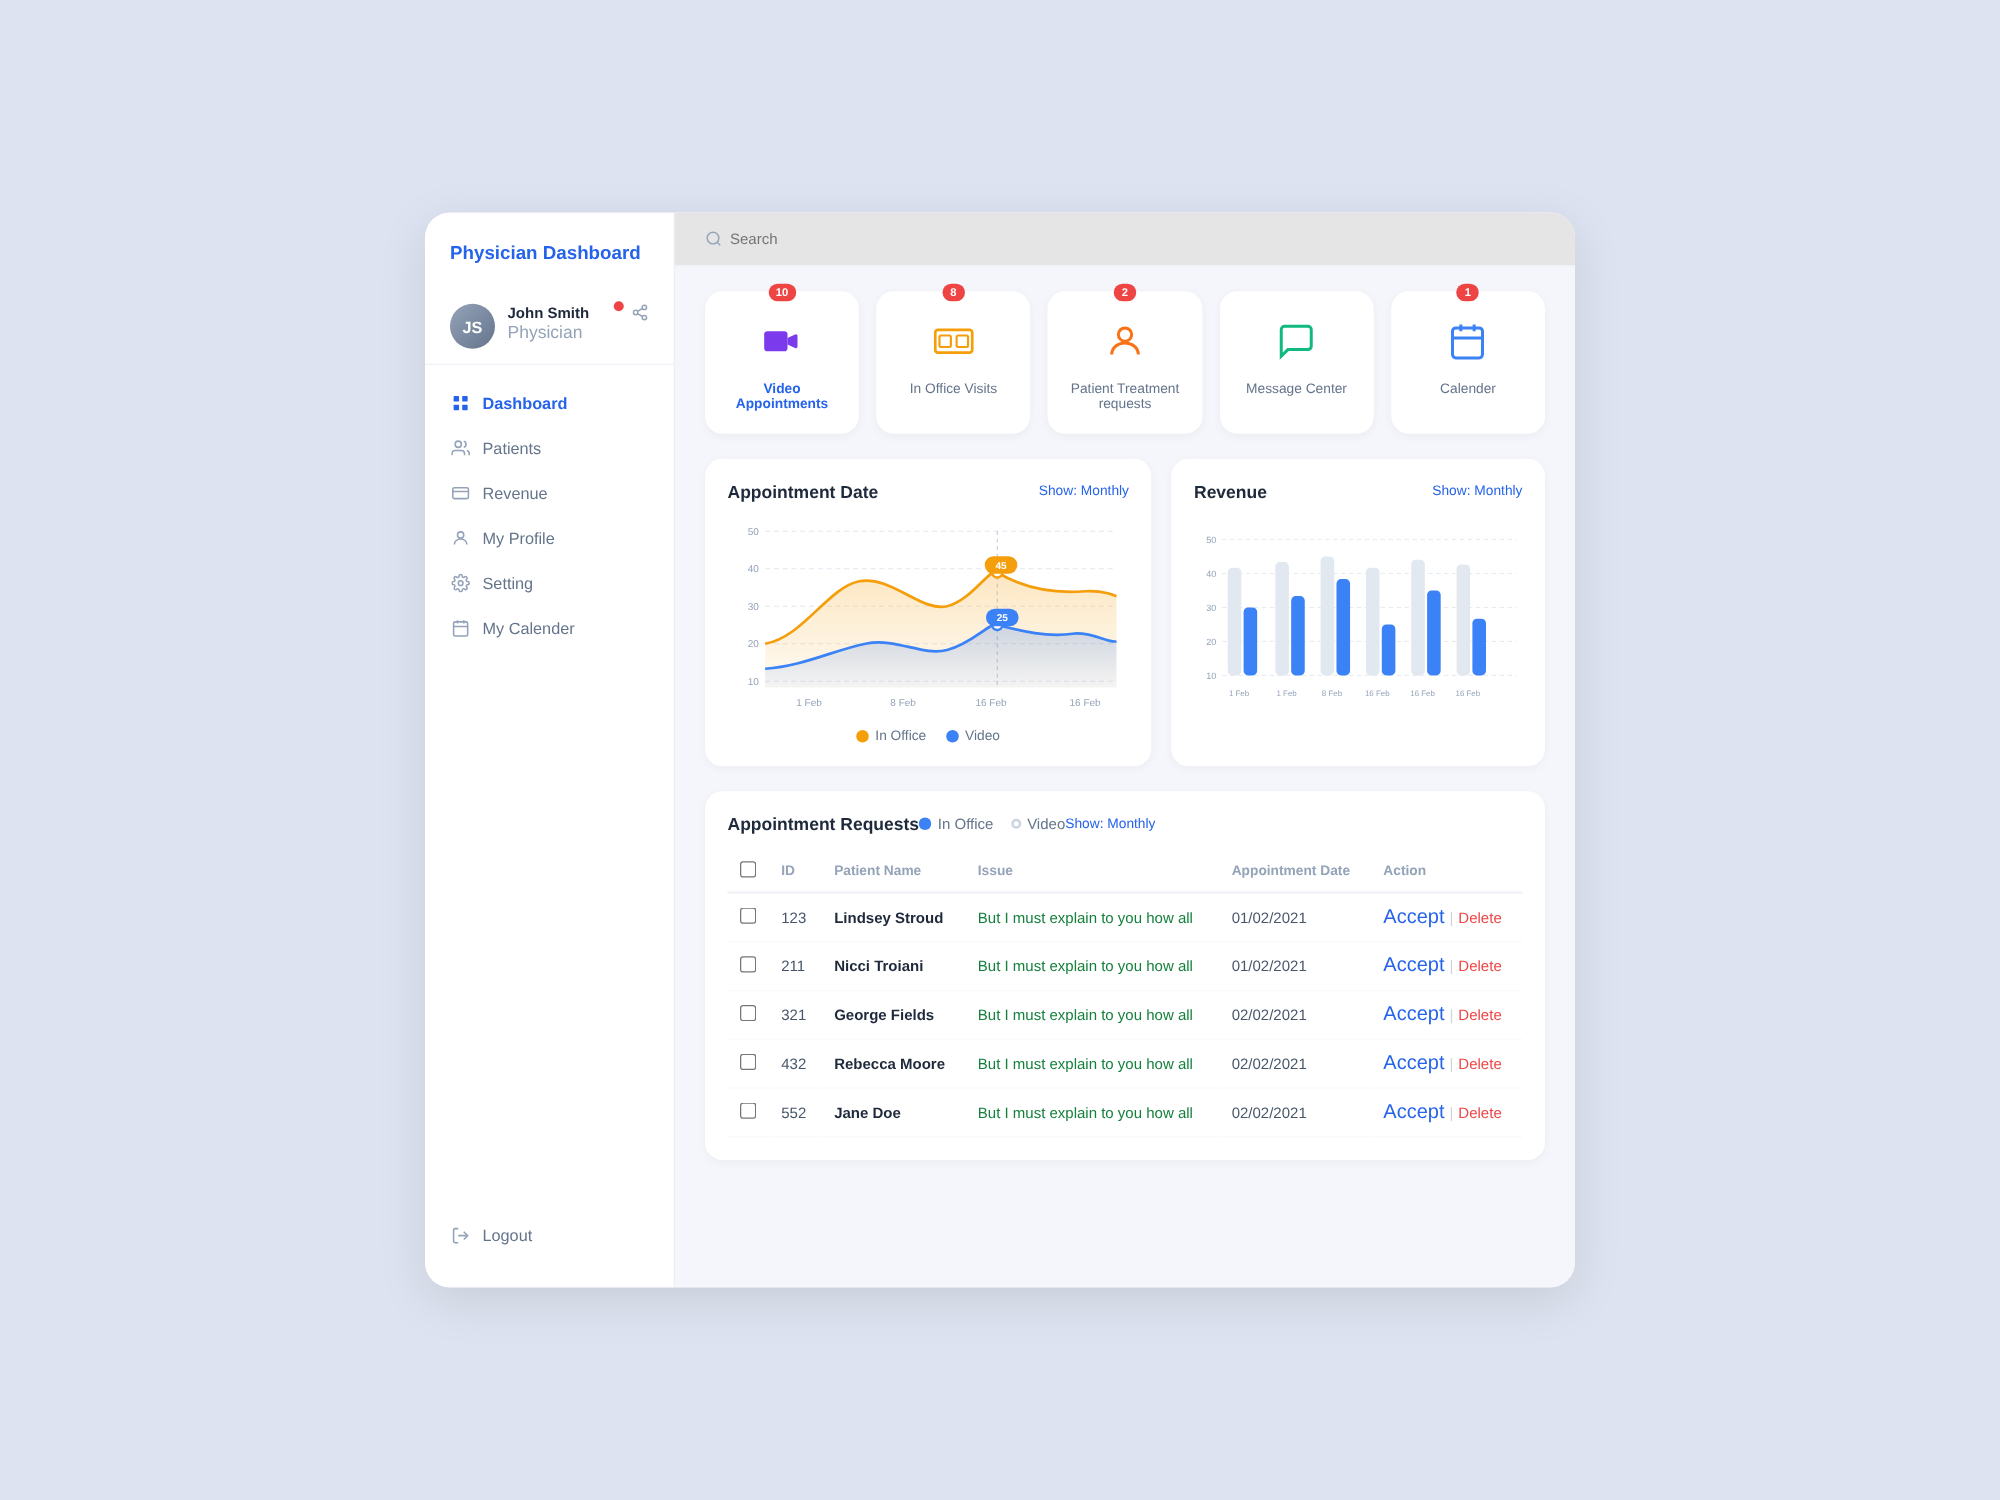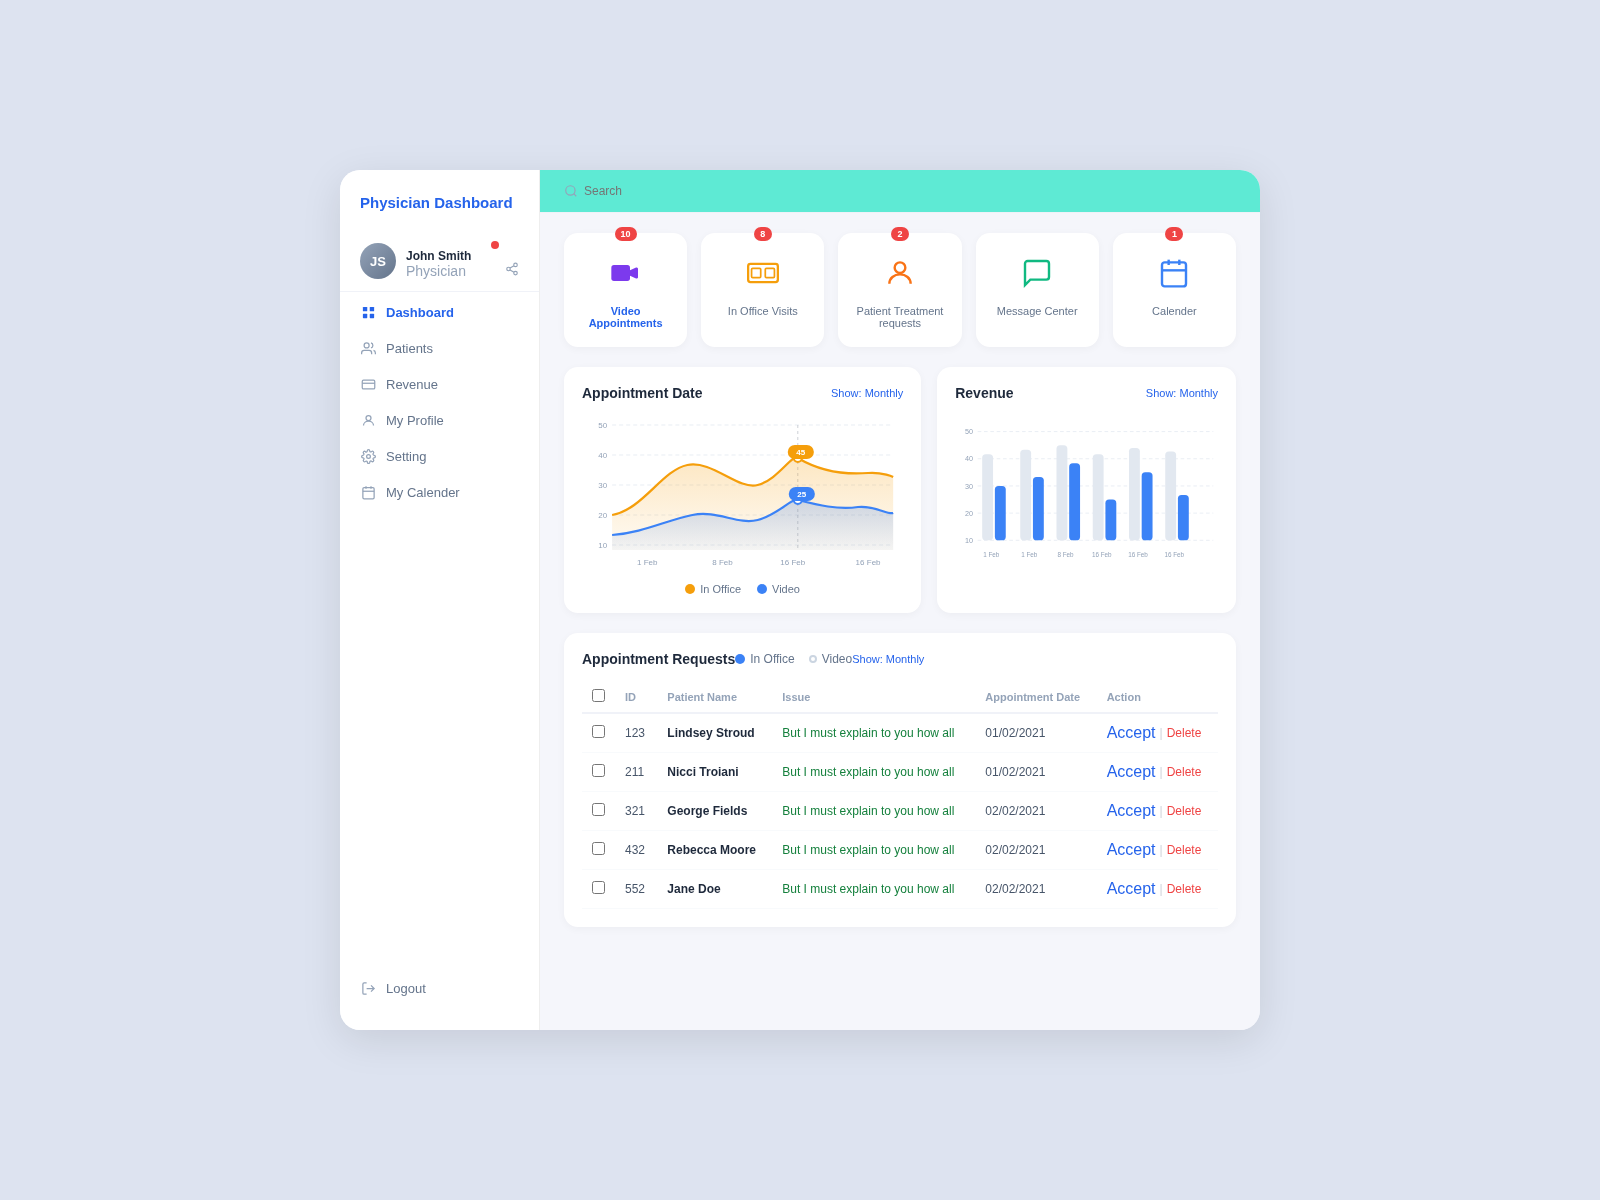--- a/index.html
+++ b/index.html
@@ -32,24 +32,24 @@
       flex-shrink: 0;
     }
     .sidebar-title {
       color: #2563eb;
       font-size: 15px;
       font-weight: 700;
       padding: 0 20px 20px;
     }
     .sidebar-profile {
       display: flex;
-      align-items: flex-end;
+      align-items: flex-start;
       padding: 12px 20px;
       border-bottom: 1px solid #f0f2f8;
-      margin-bottom: 2px;
+      margin-bottom: 12px;
       gap: 10px;
       position: relative;
     }
     .avatar {
       width: 36px;
       height: 36px;
       border-radius: 50%;
       background: linear-gradient(135deg, #94a3b8, #64748b);
       display: flex;
       align-items: center;
@@ -96,21 +96,21 @@
     }
     
     .main-content {
       flex: 1;
       display: flex;
       flex-direction: column;
       background: #f5f6fb;
       overflow: hidden;
     }
     .topbar {
-      background: #5eead4;
+      background: #e5e5e5;
       padding: 14px 24px;
       display: flex;
       align-items: flex-end;
       border-bottom: 1px solid #f0f2f8;
     }
     .search-box {
       display: flex;
       align-items: center;
       gap: 6px;
       color: #94a3b8;

